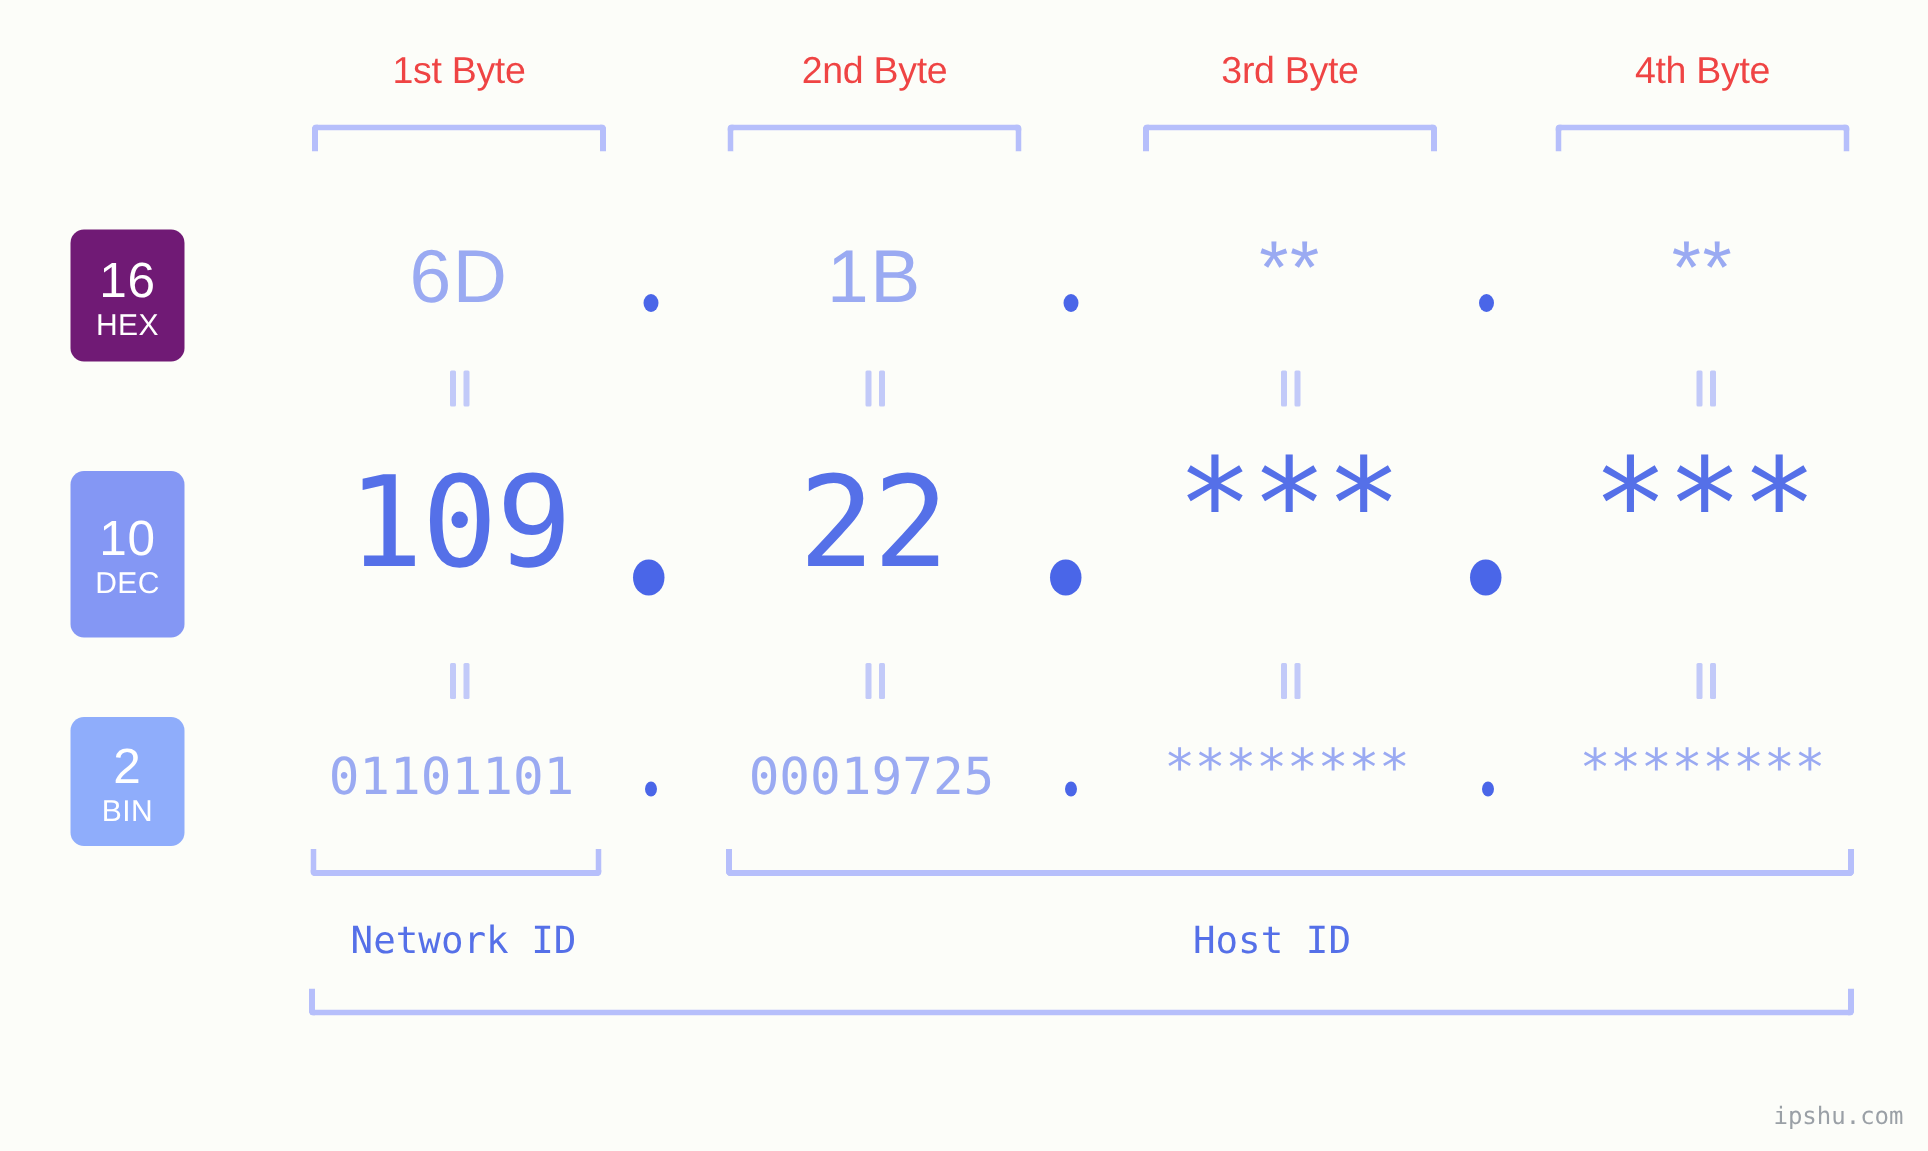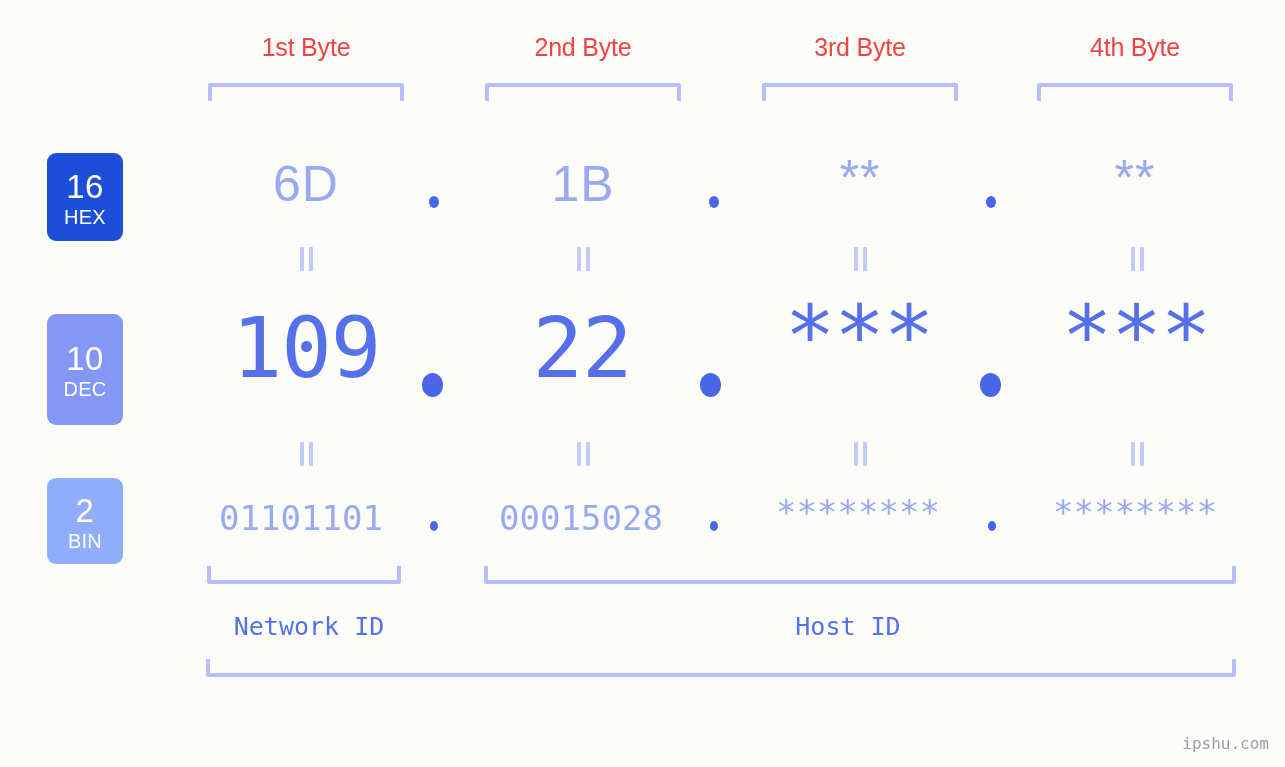--- a/index.html
+++ b/index.html
@@ -173,21 +173,21 @@
   <div class="byte-label" style="left:206px; width:200px;">1st Byte</div>
   <div class="byte-label" style="left:483px; width:200px;">2nd Byte</div>
   <div class="byte-label" style="left:760px; width:200px;">3rd Byte</div>
   <div class="byte-label" style="left:1035px; width:200px;">4th Byte</div>
 
   <div class="bracket bracket-down" style="left: 208px; top: 83px; width: 196px; border-color: rgb(182, 191, 251);"></div>
   <div class="bracket bracket-down" style="left: 485px; top: 83px; width: 196px; border-color: rgb(182, 191, 251);"></div>
   <div class="bracket bracket-down" style="left: 762px; top: 83px; width: 196px; border-color: rgb(182, 191, 251);"></div>
   <div class="bracket bracket-down" style="left: 1037px; top: 83px; width: 196px; border-color: rgb(182, 191, 251);"></div>
 
-  <div class="badge" id="badge-hex" style="top: 153px; height: 88px; background: #1d4ed8;">
+  <div class="badge" id="badge-hex" style="top: 153px; height: 88px; background: #701a75;">
     <span class="num">16</span>
     <span class="nm">HEX</span>
   </div>
 
   <div class="row-hex">
     <div class="val" style="left:206px; top:155px; width:200px;">6D</div>
     <div class="dot" style="left: 429px; top: 196px; width: 10px; height: 12px; background: rgb(74, 102, 232);"></div>
     <div class="val" style="left:483px; top:155px; width:200px;">1B</div>
     <div class="dot" style="left: 709px; top: 196px; width: 10px; height: 12px; background: rgb(74, 102, 232);"></div>
     <div class="val stars" style="left:760px; top:149px; width:200px;">**</div>
@@ -221,21 +221,21 @@
   <div class="eq" style="left:1127px; top:442px;"></div>
 
   <div class="badge" id="badge-bin" style="top: 478px; height: 86px; background: rgb(143, 173, 251);">
     <span class="num">2</span>
     <span class="nm">BIN</span>
   </div>
 
   <div class="row-bin">
     <div class="val" style="left:198px; top:498px; width:206px;">01101101</div>
     <div class="dot" style="left: 430px; top: 521px; width: 8px; height: 10px; background: rgb(74, 102, 232);"></div>
-    <div class="val" style="left:478px; top:498px; width:206px;">00015028</div>
+    <div class="val" style="left:478px; top:498px; width:206px;">00019725</div>
     <div class="dot" style="left: 710px; top: 521px; width: 8px; height: 10px; background: rgb(74, 102, 232);"></div>
     <div class="val stars" style="left:755px; top:492px; width:206px;">********</div>
     <div class="dot" style="left: 988px; top: 521px; width: 8px; height: 10px; background: rgb(74, 102, 232);"></div>
     <div class="val stars" style="left:1032px; top:492px; width:206px;">********</div>
   </div>
 
   <div class="bracket bracket-up" style="left: 207px; top: 566px; width: 194px; border-color: rgb(182, 191, 251);"></div>
   <div class="bracket bracket-up" style="left: 484px; top: 566px; width: 752px; border-color: rgb(182, 191, 251);"></div>
 
   <div class="caption" style="left:745px; top:612px; width:206px;">Host ID</div>

